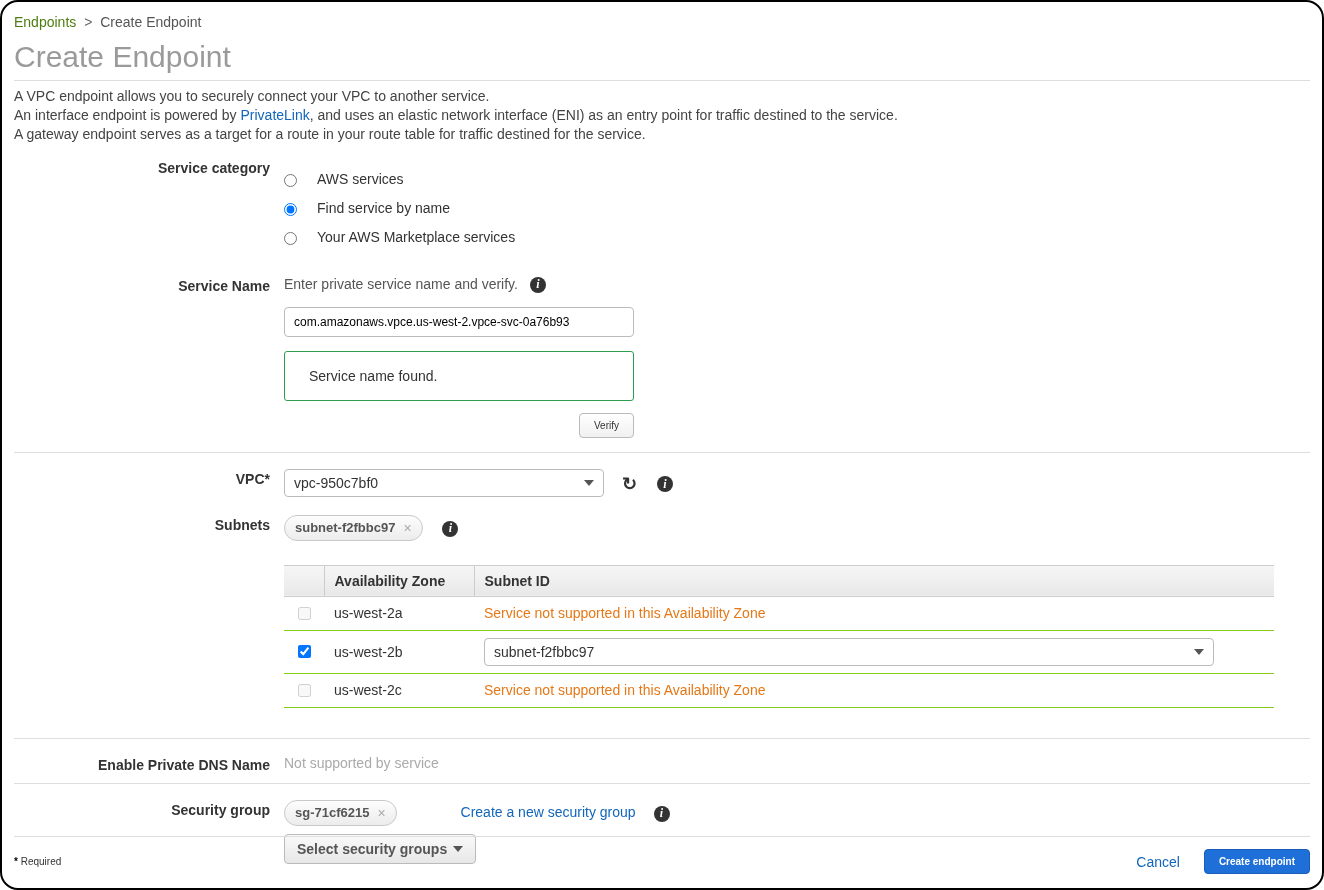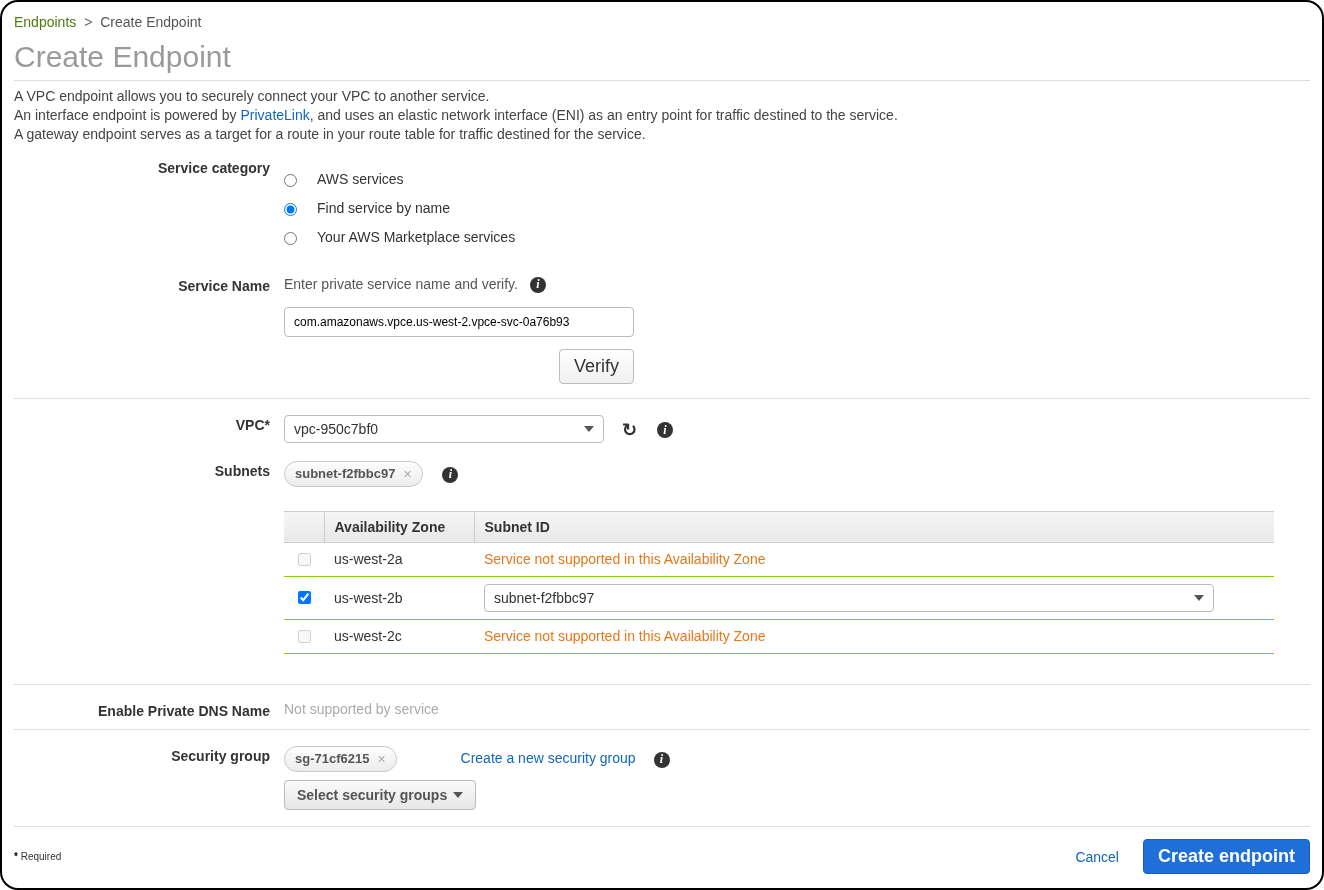--- a/index.html
+++ b/index.html
@@ -84,21 +84,21 @@
     color: #333;
     background: #fff;
   }
   .verify-row { width: 350px; text-align: right; margin-top: 12px; margin-bottom: 4px;}
   .btn {
     display: inline-block;
     padding: 6px 14px;
     border: 1px solid #bbb;
     border-radius: 4px;
     background: linear-gradient(#fff,#f0f0f0);
-    font-size: 18px;
+    font-size: 10px;
     cursor: pointer;
     color: #333;
   }
   .btn-primary {
     background: #1e6fd8;
     border: 1px solid #1a5db8;
     color: #fff;
     font-weight: 700;
   }
   hr.section { border: none; border-top: 1px solid #ddd; margin: 6px 0 12px 0; }
@@ -234,20 +234,21 @@
     </div>
   </div>
 
   <div class="form-row" style="margin-top:10px;">
     <div class="form-label">Service Name</div>
     <div class="form-body">
       <span class="hint">Enter private service name and verify.</span>
       <span class="info-icon">i</span>
       <br>
       <input class="svc-input" type="text" value="com.amazonaws.vpce.us-west-2.vpce-svc-0a76b93" style="">
+      <div class="success-box">Service name found.</div>
       <div class="verify-row">
         <button class="btn">Verify</button>
       </div>
     </div>
   </div>
 
   <hr class="section">
 
   <div class="form-row">
     <div class="form-label">VPC*</div>

